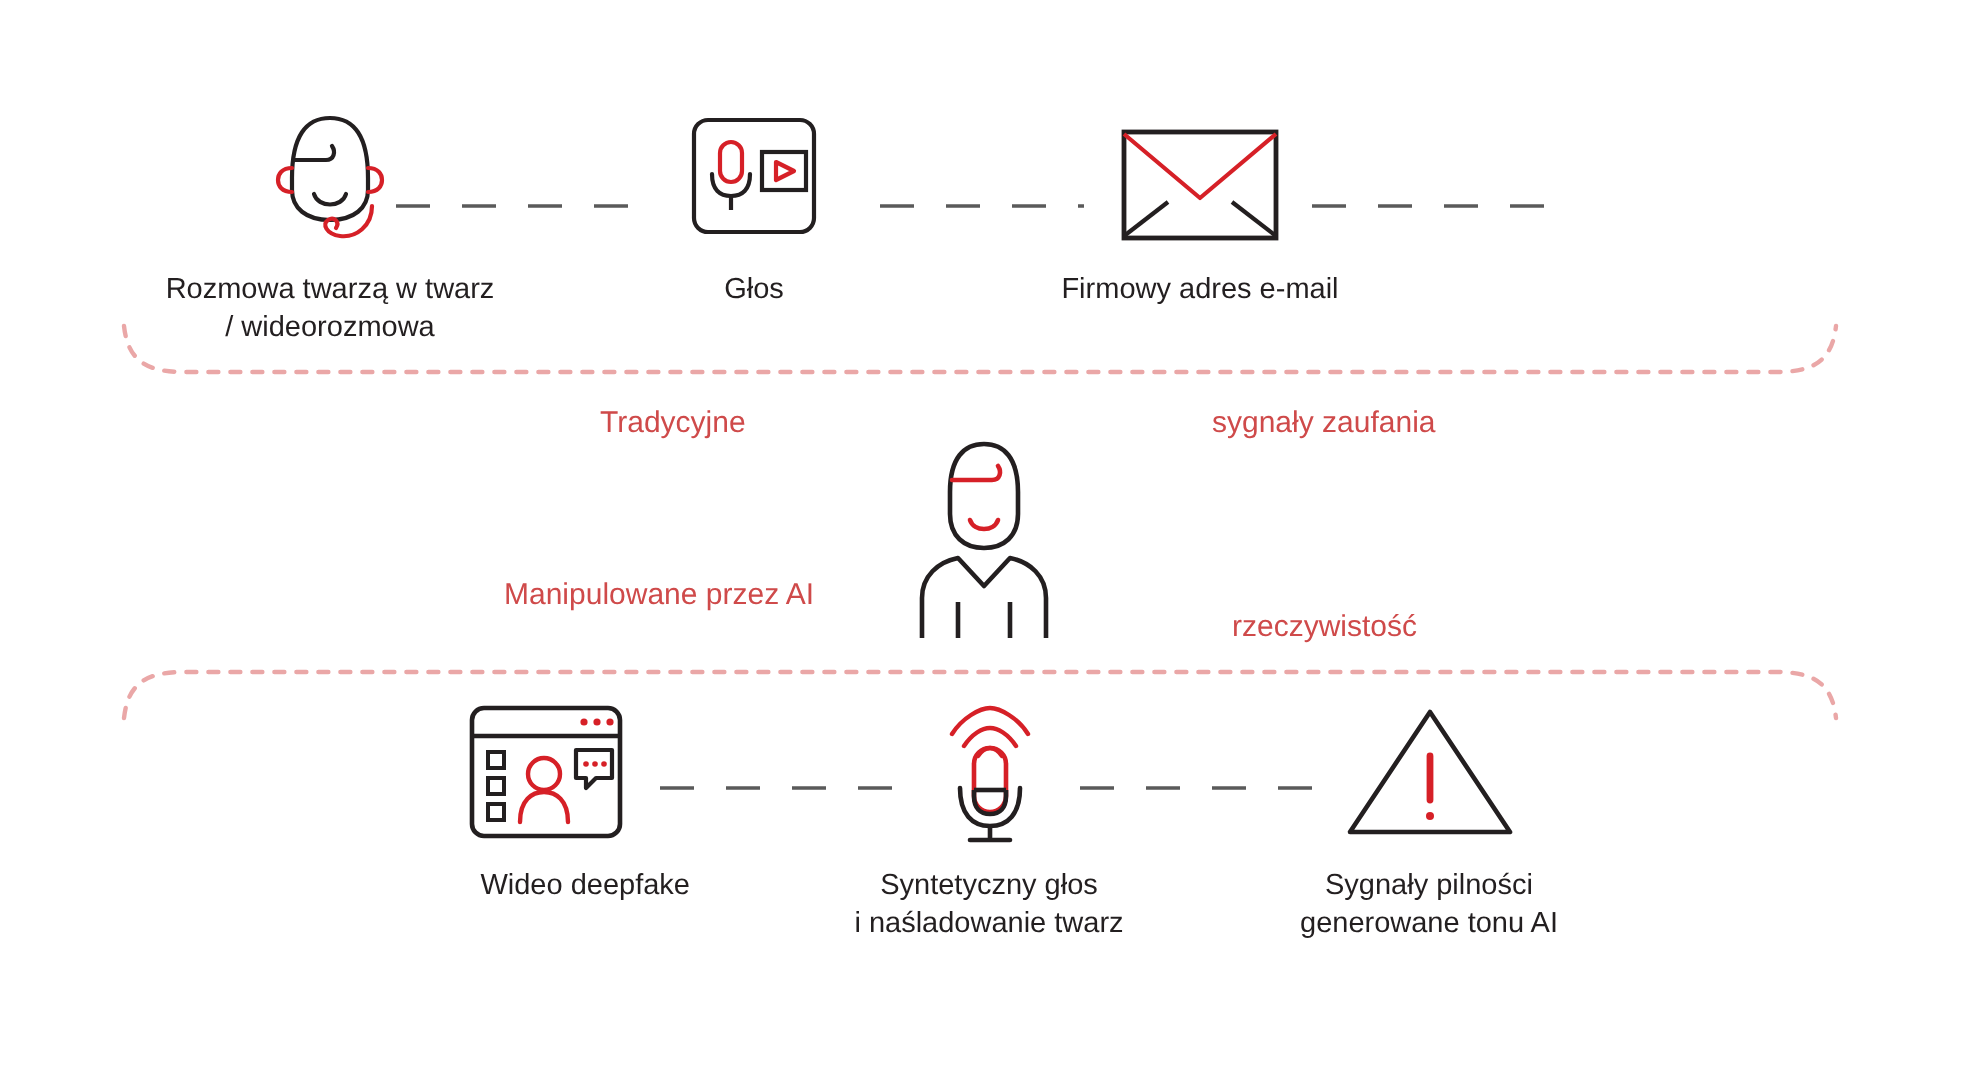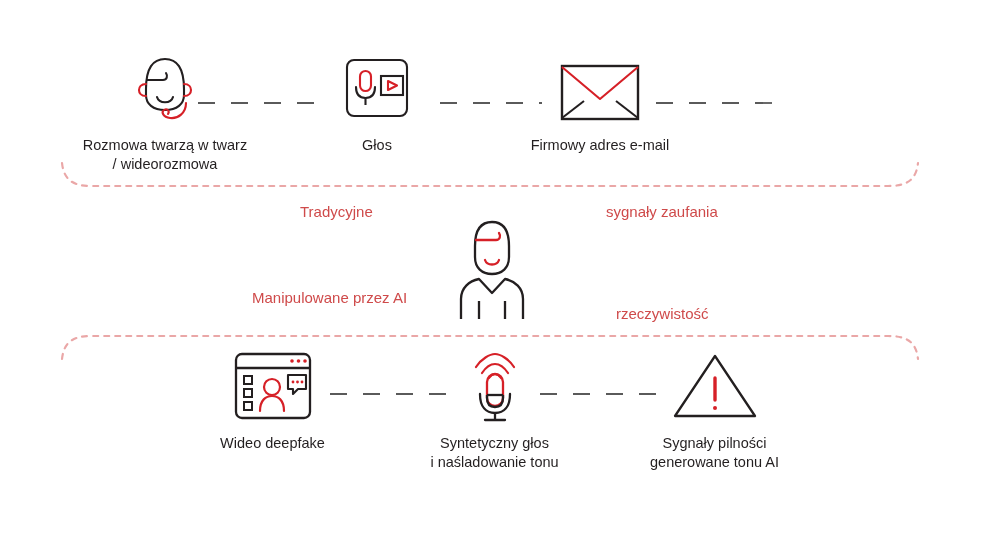--- a/index.html
+++ b/index.html
@@ -131,21 +131,21 @@
     <svg width="86" height="104" viewBox="0 0 86 104" xmlns="http://www.w3.org/2000/svg">
       <path d="M26,30 C26,13 33,6 43,6 C53,6 60,13 60,30 L60,41 C60,52 53,58 43,58 C33,58 26,52 26,41 Z" fill="none" stroke="#231f20" stroke-width="2.3"></path>
       <path d="M27,24 L47,24 C51,24 52,20 50,17" fill="none" stroke="#d62027" stroke-width="2.3" stroke-linecap="round"></path>
       <path d="M36,44 C38,50 48,50 50,44" fill="none" stroke="#d62027" stroke-width="2.3" stroke-linecap="round"></path>
       <path d="M12,103 L12,83 C12,72 20,65 30,63 L43,77 L56,63 C66,65 74,72 74,83 L74,103" fill="none" stroke="#231f20" stroke-width="2.3" stroke-linejoin="round"></path>
       <line x1="30" y1="85" x2="30" y2="103" stroke="#231f20" stroke-width="2.3"></line>
       <line x1="56" y1="85" x2="56" y2="103" stroke="#231f20" stroke-width="2.3"></line>
     </svg>
   </div>
 
-  <div class="node" style="left:200px; top:346px; width:145px;">
+  <div class="node" style="left:200px; top:346px; width:145px;text-align:right;">
     <div class="icon-box">
       <svg width="86" height="74" viewBox="0 0 86 74" xmlns="http://www.w3.org/2000/svg">
         <rect x="6" y="5" width="74" height="64" rx="6" ry="6" fill="none" stroke="#231f20" stroke-width="2.3"></rect>
         <line x1="6" y1="19" x2="80" y2="19" stroke="#231f20" stroke-width="2.3"></line>
         <circle cx="62" cy="12" r="1.8" fill="#d62027"></circle>
         <circle cx="68.5" cy="12" r="1.8" fill="#d62027"></circle>
         <circle cx="75" cy="12" r="1.8" fill="#d62027"></circle>
         <rect x="14" y="27" width="8" height="8" fill="none" stroke="#231f20" stroke-width="2"></rect>
         <rect x="14" y="40" width="8" height="8" fill="none" stroke="#231f20" stroke-width="2"></rect>
         <rect x="14" y="53" width="8" height="8" fill="none" stroke="#231f20" stroke-width="2"></rect>
@@ -168,21 +168,21 @@
         <path d="M29,31 C31,28 33,27 35,27 C37,27 39,28 41,31" fill="none" stroke="#d62027" stroke-width="2.2" stroke-linecap="round"></path>
         <rect x="27" y="27" width="16" height="32" rx="8" ry="8" fill="none" stroke="#d62027" stroke-width="2.3"></rect>
         <path d="M27,48 L43,48" stroke="#231f20" stroke-width="2.3"></path>
         <path d="M27,48 L27,51 C27,57 30,60 35,60 C40,60 43,57 43,51 L43,48" fill="none" stroke="#231f20" stroke-width="2.3"></path>
         <path d="M20,47 C20,60 26,66 35,66 C44,66 50,60 50,47" fill="none" stroke="#231f20" stroke-width="2.3" stroke-linecap="round"></path>
         <line x1="35" y1="66" x2="35" y2="73" stroke="#231f20" stroke-width="2.3"></line>
         <line x1="25" y1="73" x2="45" y2="73" stroke="#231f20" stroke-width="2.3" stroke-linecap="round"></line>
       </svg>
     </div>
     <div class="node-label">Syntetyczny głos
-i naśladowanie tonu</div>
+i naśladowanie twarz</div>
   </div>
 
   <div class="node" style="left:632px; top:346px; width:165px;">
     <div class="icon-box">
       <svg width="92" height="72" viewBox="0 0 92 72" xmlns="http://www.w3.org/2000/svg">
         <path d="M46,6 L86,66 L6,66 Z" fill="none" stroke="#231f20" stroke-width="2.3" stroke-linejoin="round"></path>
         <line x1="46" y1="28" x2="46" y2="50" stroke="#d62027" stroke-width="3.4" stroke-linecap="round"></line>
         <circle cx="46" cy="58" r="2" fill="#d62027"></circle>
       </svg>
     </div>

